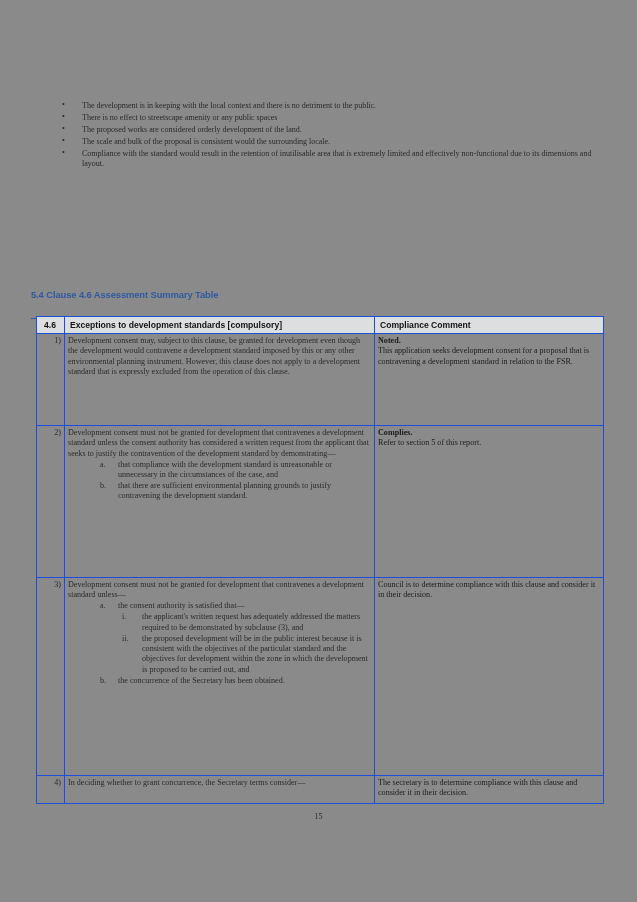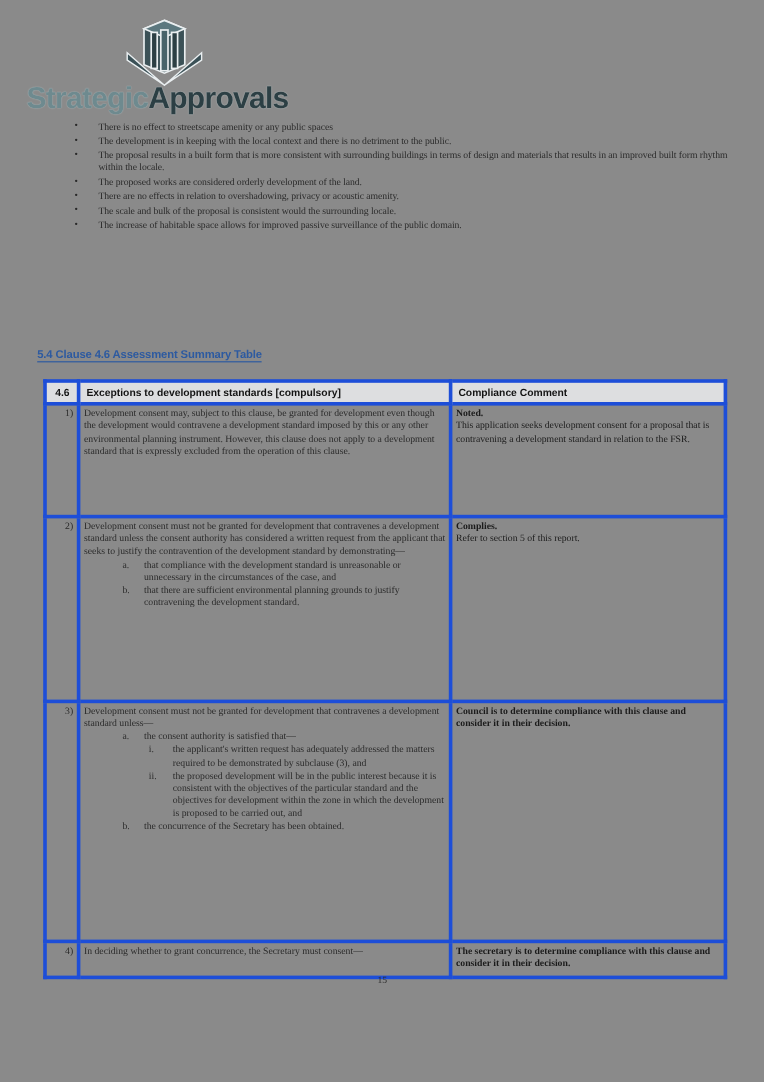--- a/index.html
+++ b/index.html
@@ -79,35 +79,35 @@
   .section-heading {
     position: absolute;
     left: 31px;
     top: 289px;
     font-family: "Liberation Sans", sans-serif;
     font-size: 9.4px;
     font-weight: bold;
     color: #2d5aa0;
     letter-spacing: -0.1px;
     border-bottom: 1px solid #2d5aa0;
-    padding-bottom: 1px;
+    padding-bottom: 18px;
     white-space: nowrap;
   }
 
   
   .tbl {
     position: absolute;
     left: 36px;
     top: 316px;
     width: 567px;
     border-collapse: collapse;
     table-layout: fixed;
   }
   .tbl td, .tbl th {
-    border: 3px solid #1d4ed8;
+    border: 1px solid #1d4ed8;
     vertical-align: top;
     padding: 2px 3px 3px 3px;
   }
   .tbl th {
     background: #dddee0;
     font-family: "Liberation Sans", sans-serif;
     font-size: 8.6px;
     font-weight: bold;
     color: #131313;
     text-align: left;
@@ -140,21 +140,21 @@
     color: #1b1b1b;
     padding-top: 3px;
     padding-left: 5px;
     margin-left: 45px;
   }
   .cell-comment .lead {
     font-weight: bold;
     display: block;
   }
   .cell-comment.strongall {
-    font-weight: bold;
+    font-weight: normal;
   }
   .sublist {
     margin: 0;
     padding: 0;
     list-style: none;
   }
   .sublist > li {
     position: relative;
     padding-left: 22px;
     margin-top: 0.5px;
@@ -196,46 +196,27 @@
     text-align: center;
     font-size: 8px;
     color: #2b2b2b;
   }
 </style>
 </head>
 <body>
 
 <div class="page">
 
-  <div class="logo-block">
-    <div class="logo-mark">
-      <svg width="74" height="58" viewBox="0 0 74 58" aria-hidden="true">
-        <g stroke="#e9eef0" stroke-width="1.4" fill="#3b5157">
-          <polygon points="37,3 54,10 54,40 37,47 20,40 20,10"></polygon>
-          <polygon points="37,3 54,10 37,17 20,10" fill="#5c787f"></polygon>
-          <rect x="26" y="13" width="5" height="30" fill="#2c3f44"></rect>
-          <rect x="34" y="11" width="6" height="34" fill="#48636a"></rect>
-          <rect x="43" y="13" width="5" height="30" fill="#2c3f44"></rect>
-        </g>
-        <polygon points="6,30 37,57 68,30 68,36 37,57 6,36" fill="#3b5157" stroke="#e9eef0" stroke-width="1.2"></polygon>
-      </svg>
-    </div>
-    <div class="logo-wordmark">
-      <span class="wm-a">Strategic</span><span class="wm-b">Approvals</span>
-    </div>
-  </div>
 
   <div class="bullets">
+    <div class="bullet">The development is in keeping with the local context and there is no detriment to the public.</div>
     <div class="bullet">There is no effect to streetscape amenity or any public spaces</div>
-    <div class="bullet">The development is in keeping with the local context and there is no detriment to the public.</div>
-    <div class="bullet">The proposal results in a built form that is more consistent with surrounding buildings in terms of design and materials that results in an improved built form rhythm within the locale.</div>
     <div class="bullet">The proposed works are considered orderly development of the land.</div>
-    <div class="bullet">There are no effects in relation to overshadowing, privacy or acoustic amenity.</div>
     <div class="bullet">The scale and bulk of the proposal is consistent would the surrounding locale.</div>
-    <div class="bullet">The increase of habitable space allows for improved passive surveillance of the public domain.</div>
+    <div class="bullet">Compliance with the standard would result in the retention of inutilisable area that is extremely limited and effectively non-functional due to its dimensions and layout.</div>
   </div>
 
   <div class="section-heading">5.4 Clause 4.6 Assessment Summary Table</div>
 
   <table class="tbl">
     <colgroup>
       <col class="col-num">
         <col class="col-left">
         <col class="col-right">
     </colgroup>
@@ -303,21 +284,21 @@
             </li>
           </ul>
         </td>
         <td class="cell-comment strongall">
           <span>Council is to determine compliance with this clause and consider it in their decision.</span>
         </td>
       </tr>
 
       <tr class="r4">
         <td class="cell-num">4)</td>
-        <td class="cell-body">In deciding whether to grant concurrence, the Secretary must consent—</td>
+        <td class="cell-body">In deciding whether to grant concurrence, the Secretary terms consider—</td>
         <td class="cell-comment strongall">
           <span>The secretary is to determine compliance with this clause and consider it in their decision.</span>
         </td>
       </tr>
 
     </tbody>
   </table>
 
   <div class="page-number">15</div>
 

